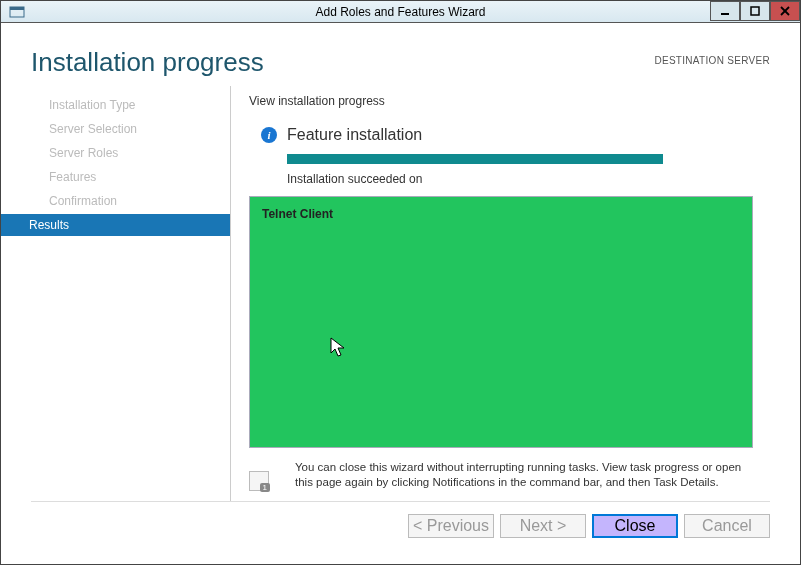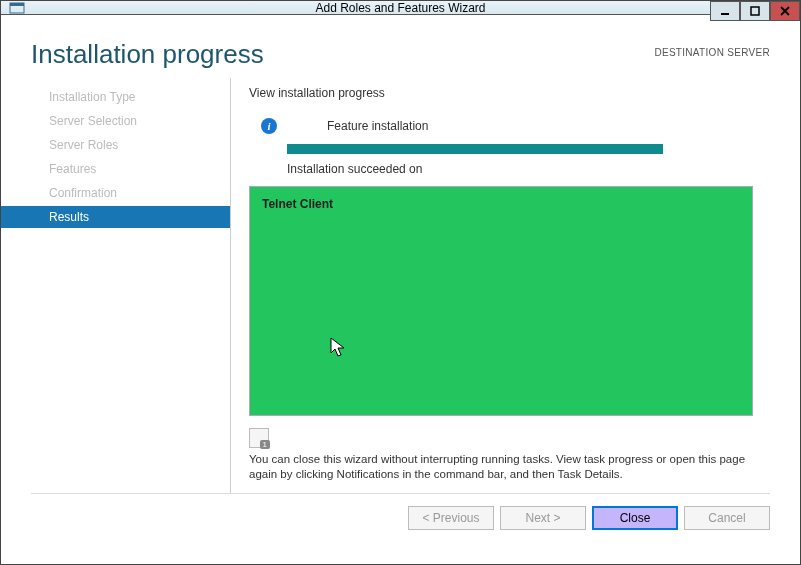--- a/index.html
+++ b/index.html
@@ -1,54 +1,54 @@
 <!DOCTYPE html>
 <html><head>
   <meta charset="utf-8">
   <style>
     * { box-sizing: border-box; margin: 0; padding: 0; }
     body { font-family: "Segoe UI", Tahoma, sans-serif; font-size: 12px; background: #fff; width: 801px; height: 565px; overflow: hidden; border: 1px solid #444; }
-    .titlebar { height: 14px; background: linear-gradient(to bottom, #eaf3f8, #d8e8f0); border-bottom: 1px solid #555; display: flex; align-items: center; position: relative; }
+    .titlebar { height: 22px; background: linear-gradient(to bottom, #eaf3f8, #d8e8f0); border-bottom: 1px solid #555; display: flex; align-items: center; position: relative; }
     .titlebar-icon { width: 16px; height: 16px; margin-left: 8px; }
     .titlebar-title { position: absolute; left: 50%; transform: translateX(-50%); font-size: 12px; color: #000; }
     .titlebar-buttons { margin-left: auto; display: flex; height: 100%; }
     .tb-btn { width: 30px; height: 20px; border: 1px solid #555; display: flex; align-items: center; justify-content: center; font-family: "Segoe UI", Tahoma, sans-serif; font-size: 11px; }
     .tb-min { background: #d7e5eb; }
     .tb-max { background: #d7e5eb; }
     .tb-close { background: #c75050; color: #000; font-weight:bold; }
     .tb-btn svg { display:block; }
     
     .content { padding: 0; height: calc(100% - 30px); display: flex; flex-direction: column; background: #fff; }
     .header-row { display: flex; justify-content: space-between; align-items: flex-start; padding: 24px 30px 8px 30px; }
     .page-title { font-size: 26px; font-weight: 300; color: #1e566c; font-family: "Segoe UI Light", "Segoe UI", sans-serif; }
     .dest-label { font-size: 10px; color: #555; letter-spacing: 0.3px; margin-top: 8px; }
     
     .main-area { flex: 1; display: flex; padding: 0 0 0 0; }
     .sidebar { width: 200px; border-right: 1px solid #ccc; padding-top: 8px; margin-left: 30px;}
     .side-item { padding: 4px 14px 4px 18px; font-size: 12px; color: #bbb; cursor: default; margin-bottom: 2px;}
-    .side-item.active { background: #1976b5; color: #fff; margin-left: -30px; padding-left: 48px;}
+    .side-item.active { background: #1976b5; color: #fff; margin-left: -30px; padding-left: 28px;}
     
     .right-pane { flex: 1; padding: 8px 47px 0 18px; display: flex; flex-direction: column; }
     .view-label { font-size: 12px; color: #333; margin-bottom: 18px; }
     .status-row { display: flex; align-items: center; gap: 10px; margin-bottom: 10px; margin-left: 12px;}
     .info-circle { width: 16px; height: 16px; border-radius: 50%; background: #1976d2; color: #fff; display: flex; align-items: center; justify-content: center; font-size: 11px; font-weight: bold; font-style: italic; font-family: Georgia, serif;}
-    .status-text { font-size: 12px; color: #333; margin-left: 40px; }
+    .status-text { font-size: 16px; color: #333; }
     .progress-bar { height: 10px; background: #0f8a8f; margin-left: 38px; margin-right: 90px; margin-bottom: 8px;}
     .succeeded-text { font-size: 12px; color: #333; margin-left: 38px; margin-bottom: 10px;}
     .result-box { border: 1px solid #aab; background: #22c55e; flex: 1; padding: 10px 12px; margin-bottom: 12px; overflow: auto;}
     .result-item { font-weight: bold; font-size: 12px; color: #222; }
-    .note-row { display: flex; gap: 4px; margin-bottom: 10px; align-items: flex-start; flex-direction: column;}
+    .note-row { display: flex; gap: 26px; margin-bottom: 10px; align-items: flex-end;}
     .note-icon { width: 20px; height: 20px; flex-shrink: 0; border: 1px solid #bbb; position: relative; background: #f5f5f5;}
     .note-icon::after { content: "1"; position: absolute; right: -2px; bottom: -2px; font-size: 8px; background: #888; color: #fff; padding: 0 3px; border-radius: 2px;}
     .note-text { font-size: 11.5px; color: #333; line-height: 1.35;}
     .export-link { color: #0066aa; font-size: 12px; cursor: pointer; margin-bottom: 4px;}
     
     .button-row { border-top: none; padding: 12px 30px 18px 0; display: flex; justify-content: flex-end; gap: 6px; }
     .hr-above-buttons { border: none; border-top: 1px solid #ddd; margin: 0 30px 0 30px;}
-    .btn { min-width: 86px; height: 24px; border: 1px solid #888; background: #eee; font-size: 12px; font-family: inherit; cursor: pointer; }
+    .btn { min-width: 86px; height: 24px; border: 1px solid #888; background: #eee; font-size: 16px; font-family: inherit; cursor: pointer; }
     .btn:disabled, .btn.disabled { color: #999; background: #f5f5f5; border-color: #bbb; cursor: default;}
     .btn.default { border: 2px solid #0078d7; background: #c4b5fd;}
     .cursor-img { position: absolute; left: 330px; top: 337px; pointer-events: none; }
   </style>
 </head>
 <body>
 
 <div class="titlebar">
   <svg class="titlebar-icon" viewBox="0 0 16 16">
       <rect x="1" y="3" width="14" height="10" fill="none" stroke="#3a6a8a" stroke-width="1"></rect>

